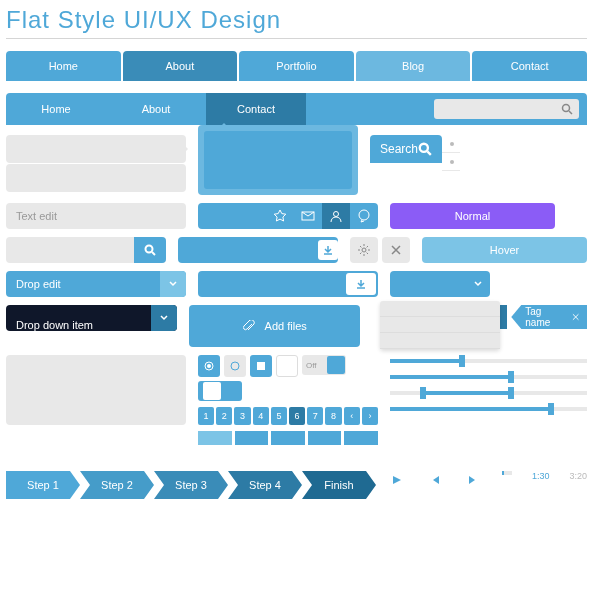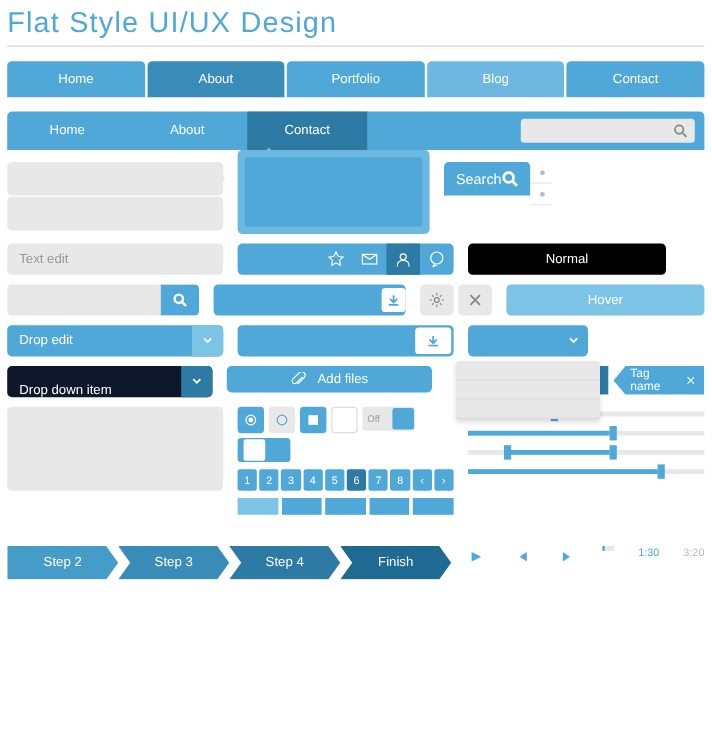--- a/index.html
+++ b/index.html
@@ -34,21 +34,21 @@
 .search-card .head svg{margin-left:auto}
 .search-card .list{background:#fff}
 .search-card .li{height:18px;border-bottom:1px solid #e8e8e8;display:flex;align-items:center;padding-left:8px}
 .search-card .li::before{content:"";width:4px;height:4px;background:#bbb;border-radius:50%;margin-right:6px}
 
 .text-edit{width:180px;height:26px;background:#e8e8e8;border-radius:4px;display:flex;align-items:center;padding:0 10px;color:#999;font-size:11px}
 .icon-bar{width:180px;height:26px;background:#4fa8d8;border-radius:4px;display:flex;align-items:center;justify-content:flex-end;gap:0}
 .icon-bar .ibtn{width:28px;height:26px;display:flex;align-items:center;justify-content:center;cursor:pointer}
 .icon-bar .ibtn.active{background:#2d7ba5}
 .state-btn{width:165px;height:26px;border-radius:4px;color:#fff;display:flex;align-items:center;justify-content:center;font-size:11px;cursor:pointer}
-.state-normal{background:#000000}
+.state-normal{background:#8b5cf6}
 .state-hover{background:#7cc4e6}
 .state-active{background:#b5b5b5}
 
 .searchbox{width:180px;height:26px;background:#e8e8e8;border-radius:4px;display:flex;overflow:hidden}
 .searchbox .btn{width:32px;background:#4fa8d8;display:flex;align-items:center;justify-content:center}
 .searchbox .inp{flex:1}
 .dl-btn{width:180px;height:26px;background:#4fa8d8;border-radius:4px;display:flex;align-items:center;justify-content:center;gap:8px;cursor:pointer}
 .dl-btn .sq{width:20px;height:20px;background:#fff;border-radius:3px;display:flex;align-items:center;justify-content:center}
 .gear-row{display:flex;gap:4px}
 .gear-row .ctl{width:28px;height:26px;background:#e8e8e8;border-radius:4px;display:flex;align-items:center;justify-content:center;cursor:pointer}
@@ -58,21 +58,21 @@
 .dd2{width:180px;height:26px;background:#4fa8d8;border-radius:4px;display:flex}
 .dd2 .fill{flex:1}
 .dd2 .dbtn{width:30px;background:#fff;margin:2px;border-radius:3px;display:flex;align-items:center;justify-content:center}
 .dropdown-open{width:100px;position:relative}
 .dropdown-open .top{height:26px;background:#4fa8d8;border-radius:4px;display:flex;align-items:center;justify-content:flex-end;padding-right:8px}
 .dropdown-open .menu{position:absolute;top:30px;left:-10px;background:#e8e8e8;border-radius:3px;width:120px;box-shadow:0 2px 4px rgba(0,0,0,.15);z-index:5}
 .dropdown-open .menu div{height:16px;border-bottom:1px solid #ddd}
 
 .ddi{width:180px;height:26px;background:#0f172a;border-radius:4px;display:flex;align-items:flex-end;padding-left:10px;color:#fff;font-size:11px}
 .ddi .chev{margin-left:auto;width:26px;height:26px;background:#2d7ba5;border-radius:0 4px 4px 0;display:flex;align-items:center;justify-content:center}
-.addf{width:180px;height:22px;background:#4fa8d8;border-radius:4px;display:flex;align-items:center;justify-content:center;gap:10px;color:#fff;font-size:11px;cursor:pointer}
+.addf{width:180px;height:42px;background:#4fa8d8;border-radius:4px;display:flex;align-items:center;justify-content:center;gap:10px;color:#fff;font-size:11px;cursor:pointer}
 
 .tag{height:24px;background:#4fa8d8;color:#fff;font-size:10px;display:flex;align-items:center;padding:0 8px 0 14px;position:relative;clip-path:polygon(0 50%,10px 0,100% 0,100% 100%,10px 100%)}
 .tag.dark{background:#2d7ba5}
 .tag svg{margin-left:6px}
 
 .flex-1{flex:1}
 .grid-area{width:180px}
 .toggles{display:flex;gap:4px;margin-bottom:6px;flex-wrap:wrap}
 .tg{width:22px;height:22px;background:#e8e8e8;border-radius:3px;display:flex;align-items:center;justify-content:center;cursor:pointer}
 .tg.blue{background:#4fa8d8}
@@ -361,20 +361,21 @@
     <div class="slider">
         <div class="fill" style="width:80%"></div>
         <div class="handle" style="left:80%"></div>
       </div>
   </div>
 </div>
 
 <div class="row">
   <div style="display:flex;width:370px">
     <div class="steps" style="width:100%">
+      <div class="step">Step 1</div>
       <div class="step s2">Step 2</div>
       <div class="step s3">Step 3</div>
       <div class="step s4">Step 4</div>
       <div class="step fin">Finish</div>
     </div>
   </div>
   <div class="player">
     <div class="pbtn">
         <svg width="10" height="10" viewBox="0 0 10 10">
           <path d="M1 1l8 4-8 4z" fill="#4fa8d8"></path>

